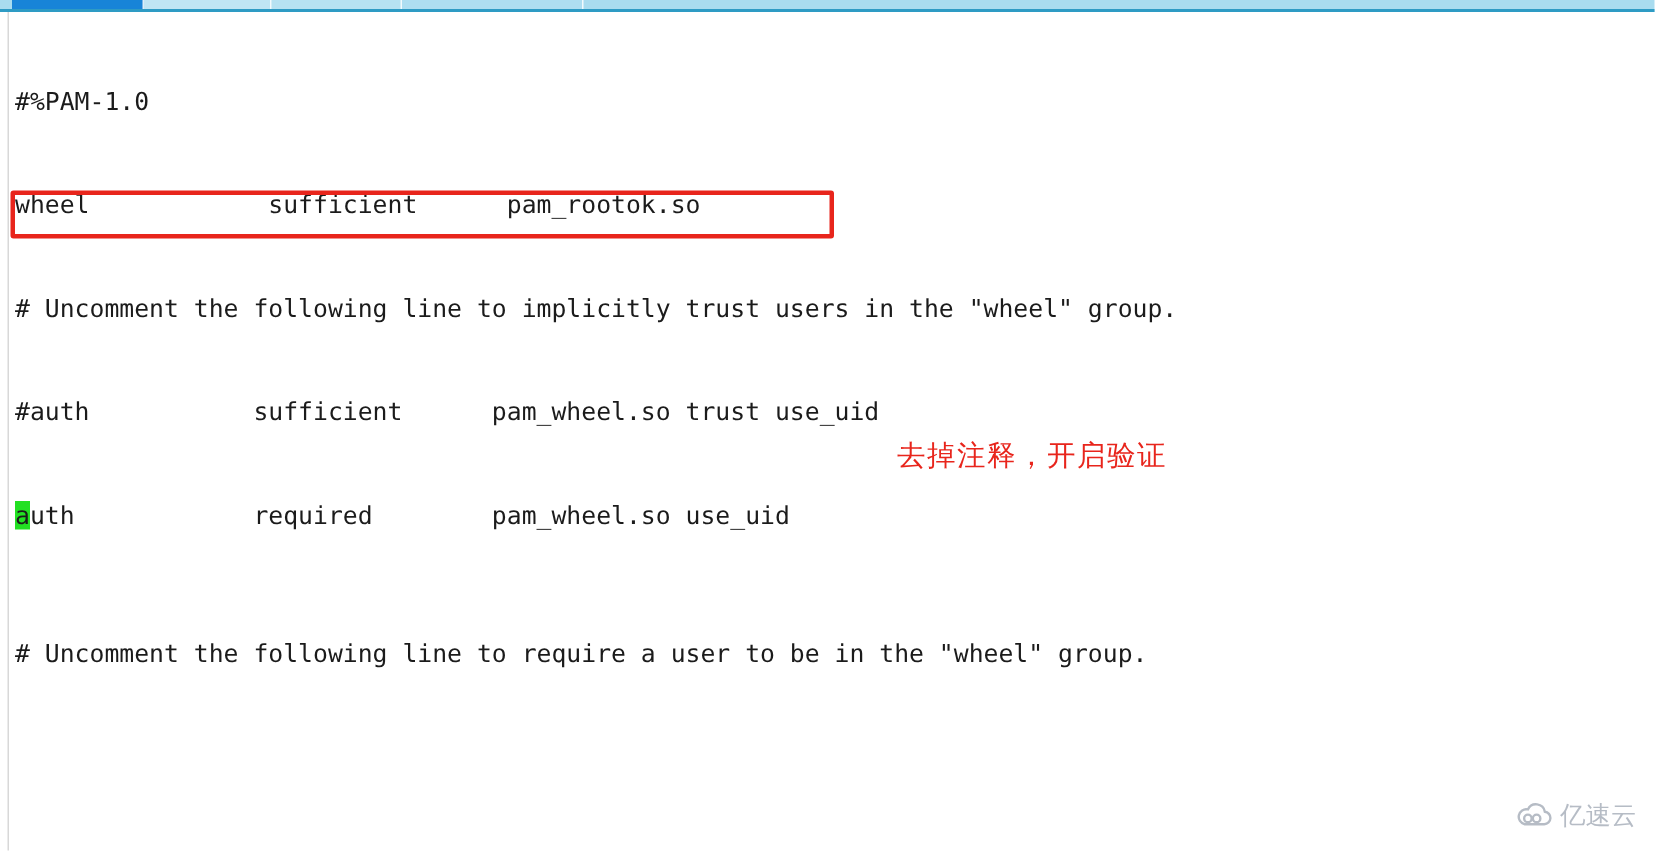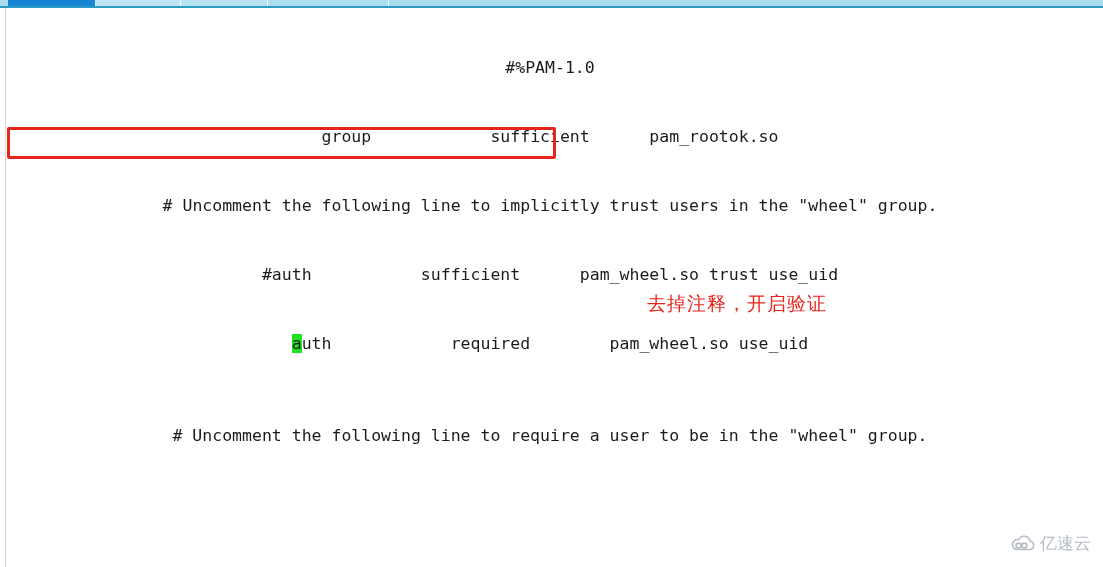--- a/index.html
+++ b/index.html
@@ -37,21 +37,20 @@
   .div-2 { left: 180px; }
   .div-3 { left: 267px; }
   .div-4 { left: 388px; }
 
   
   #window {
     position: absolute;
     left: 0; top: 8px;
     width: 1103px; height: 559px;
     background: #ffffff;
-    text-align: center;
   }
   #gutter-line {
     position: absolute;
     left: 5px; top: 0;
     width: 1px; height: 559px;
     background: #d8d8d8;
   }
 
   #buffer {
     position: absolute;
@@ -77,21 +76,21 @@
     left: 7px; top: 119px;
     width: 549px; height: 32px;
     border: 3px solid #e8251c;
     border-radius: 2px;
     pointer-events: none;
   }
 
   
   #annotation {
     position: absolute;
-    left: 647px; top: 283px;
+    left: 598px; top: 283px;
     font-family: "DejaVu Sans", "Liberation Sans", sans-serif;
     font-size: 19px;
     color: #e8251c;
     white-space: pre;
     letter-spacing: 1px;
   }
 
   
   #watermark {
     position: absolute;
@@ -122,21 +121,21 @@
   <div class="seg seg-div div-3"></div>
   <div class="seg seg-div div-4"></div>
 </div>
 
 <div id="window">
 
   <div id="gutter-line"></div>
 
   <div id="buffer">
     <div class="line">#%PAM-1.0</div>
-    <div class="line">group            sufficient      pam_rootok.so</div>
+    <div class="line">wheel            sufficient      pam_rootok.so</div>
     <div class="line"># Uncomment the following line to implicitly trust users in the "wheel" group.</div>
     <div class="line">#auth           sufficient      pam_wheel.so trust use_uid</div>
     <div class="line"><span class="cursor">a</span><span>uth            required        pam_wheel.so use_uid</span></div>
 
     <div class="line"># Uncomment the following line to require a user to be in the "wheel" group.</div>
 
     
     
     
     

